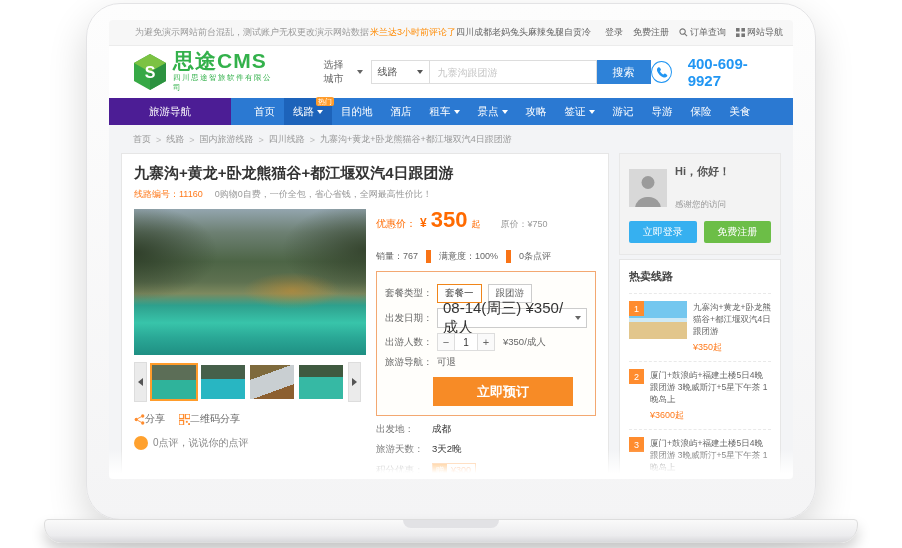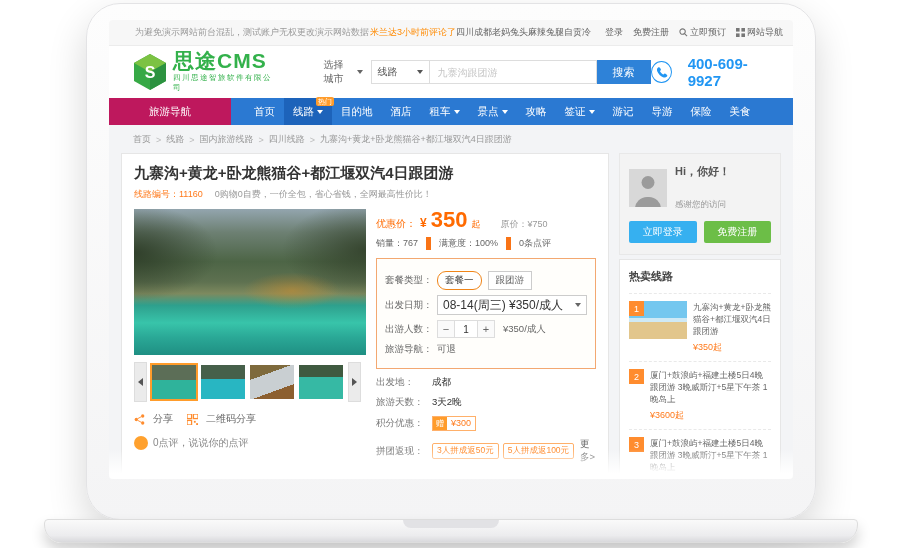--- a/index.html
+++ b/index.html
@@ -46,21 +46,21 @@
   .srch-input { width:168px; border:1px solid #ddd; font-size:10px; padding:0 8px; color:#333; outline:none; }
   .srch-input::placeholder { color:#c6c6c6; }
   .srch-btn { width:54px; background:#2e82d8; color:#fff; border:none; font-size:11px; cursor:pointer; }
   .phone { margin-left:auto; display:flex; align-items:center; gap:6px; color:#2196f3; }
   .phone .num { font-size:15px; font-weight:bold;margin-left:10px; }
   .phone-ic { width:22px; height:22px; border:1.5px solid #2196f3; border-radius:50%;
     display:flex; align-items:center; justify-content:center; }
 
   
   .nav { height:27px; background:#2b79d2; display:flex; align-items:stretch; }
-  .nav-block { width:122px; background:#be185d; color:#fff; font-size:10.5px;
+  .nav-block { width:122px; background:#4c1d95; color:#fff; font-size:10.5px;
     display:flex; align-items:center; justify-content:center; cursor:pointer; }
   .nav-items { display:flex; flex:1; margin-left:14px; }
   .nav-it { position:relative; color:#fff; font-size:10.5px; display:flex; align-items:center;
     padding:0 9px; cursor:pointer; white-space:nowrap; }
   .nav-it.active { background:#1d63ba; }
   .caret { width:0; height:0; border-left:3px solid transparent; border-right:3px solid transparent;
     border-top:4px solid currentColor; display:inline-block; margin-left:3px; }
   .nav-badge { position:absolute; top:-1px; right:-2px; background:#ff9c2b; color:#fff;
     font-size:7px; line-height:9px; padding:0 2px; border-radius:2px; }
 
@@ -91,43 +91,43 @@
     display:flex; align-items:center; justify-content:center; cursor:pointer; }
   .tri-l { width:0;height:0;border-top:4px solid transparent;border-bottom:4px solid transparent;border-right:5px solid #555; }
   .tri-r { width:0;height:0;border-top:4px solid transparent;border-bottom:4px solid transparent;border-left:5px solid #555; }
   .th { width:44px; height:34px; cursor:pointer; }
   .th.sel { outline:2px solid #ff9c2b; }
   .th1 { background:linear-gradient(180deg,#5c6e57 0 45%,#2fb39b 45% 100%); }
   .th2 { background:linear-gradient(180deg,#46604a 0 40%,#28b6c2 40% 100%); }
   .th3 { background:linear-gradient(160deg,#7e6a3c 0 30%,#c9cfd2 30% 70%,#8c5f2f 70% 100%); }
   .th4 { background:linear-gradient(180deg,#3f5a40 0 35%,#36b9a4 35% 100%); }
   .share-row { display:flex; align-items:center; gap:14px; margin-top:10px; font-size:10px; color:#666; }
-  .share-row .lnk { display:flex; align-items:center; gap:8px; cursor:pointer;text-align:center; }
+  .share-row .lnk { display:flex; align-items:center; gap:0; cursor:pointer;text-align:center; }
   .teaser { display:flex; align-items:center; gap:5px; margin-top:10px; font-size:10px; color:#888; }
   .smiley { width:14px; height:14px; border-radius:50%; background:#ffa12e; }
 
   
   .bk { flex:1; min-width:0; }
   .price-line { display:flex; align-items:baseline; gap:4px; }
   .price-line .lab { font-size:10px; color:#ff6a00; }
   .price-line .cur { font-size:12px; color:#ff6a00; font-weight:bold; }
   .price-line .val { font-size:22px; color:#ff6a00; font-weight:bold; line-height:22px; }
   .price-line .suf { font-size:9px; color:#ff6a00; }
   .price-line .orig { font-size:9px; color:#999; margin-left:16px; }
-  .stats { display:flex; margin-top:6px; font-size:9px; color:#666;text-align:right; }
+  .stats { display:flex; margin-top:19px; font-size:9px; color:#666;text-align:right; }
   .stats span { padding:0 8px; }
   .stats span:first-child { padding-left:0; }
   .stats span + span { border-left:5px solid #f97316; }
   .bk-box { border:1px solid #f3a871; background:#fffefb; margin-top:8px; padding:7px 8px; }
   .bk-row { display:flex; align-items:center; margin:5px 0; font-size:9.5px; color:#666; }
   .bk-row .rlab { width:52px; flex:none; }
   .chip { border:1px solid #ccc; color:#666; padding:2px 7px; font-size:9.5px; margin-right:6px; cursor:pointer; background:#fff; }
-  .chip.sel { border-color:#f08519; color:#444;border-radius:9px; }
+  .chip.sel { border-color:#f08519; color:#444; }
   .date-sel { flex:1; border:1px solid #ccc; background:#fff; height:20px; display:flex;
-    align-items:center; justify-content:space-between; padding:0 5px; font-size:12px; color:#333; cursor:pointer; }
+    align-items:center; justify-content:space-between; padding:0 5px; font-size:15px; color:#333; cursor:pointer; }
   .date-sel .caret { color:#666; }
   .stepper { display:flex; align-items:center; margin-right:8px; }
   .stepper .st { width:18px; height:18px; border:1px solid #ddd; background:#fafafa;
     display:flex; align-items:center; justify-content:center; font-size:11px; color:#666; cursor:pointer; }
   .stepper .cnt { width:22px; height:18px; border:1px solid #ddd; border-left:none; border-right:none;
     display:flex; align-items:center; justify-content:center; font-size:10px; color:#333; background:#fff; }
   .book-btn { display:block; margin:8px auto 2px 48px; width:140px; height:29px; background:#f78b26;
     color:#fff; border:none; font-size:13px; font-weight:bold; cursor:pointer; }
   .dt-row { display:flex; align-items:center; margin-top:7px; font-size:9.5px; color:#777; }
   .dt-row .rlab { width:56px; flex:none; }
@@ -184,21 +184,21 @@
         <div class="toplinks">
           <a>登录</a>
           <a>免费注册</a>
           <a>
             <span class="mini-ic">
               <svg viewBox="0 0 10 10" width="9" height="9">
                   <circle cx="4" cy="4" r="3" fill="none" stroke="#777" stroke-width="1.2"></circle>
                   <line x1="6.4" y1="6.4" x2="9" y2="9" stroke="#777" stroke-width="1.2"></line>
                 </svg>
             </span>
-            <span>立即预订</span>
+            <span>订单查询</span>
           </a>
           <a>
             <span class="mini-ic">
               <svg viewBox="0 0 10 10" width="9" height="9">
                   <rect x="0" y="0" width="4" height="4" fill="#777"></rect>
                   <rect x="6" y="0" width="4" height="4" fill="#777"></rect>
                   <rect x="0" y="6" width="4" height="4" fill="#777"></rect>
                   <rect x="6" y="6" width="4" height="4" fill="#777"></rect>
                 </svg>
             </span>
@@ -376,20 +376,21 @@
                       <span class="st">−</span>
                       <span class="cnt">1</span>
                       <span class="st">+</span>
                     </span>
                     <span>¥350/成人</span>
                   </div>
                   <div class="bk-row">
                     <span class="rlab">旅游导航：</span>
                     <span>可退</span>
                   </div>
+                  <button class="book-btn">立即预订</button>
                 </div>
 
                 <div class="dt-row">
                   <span class="rlab">出发地：</span>
                   <span class="val">成都</span>
                 </div>
                 <div class="dt-row">
                   <span class="rlab">旅游天数：</span>
                   <span class="val">3天2晚</span>
                 </div>

